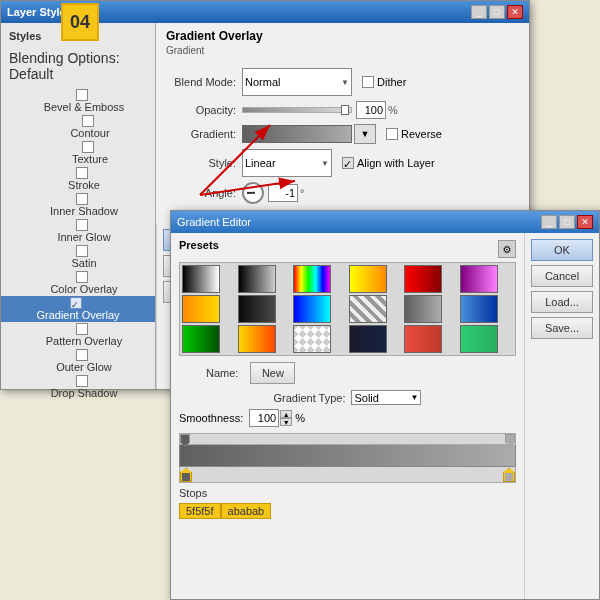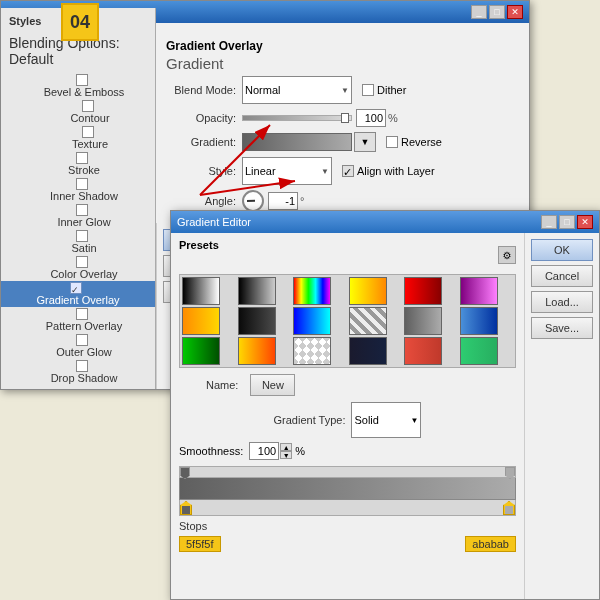--- a/index.html
+++ b/index.html
@@ -30,21 +30,21 @@
     .step-badge {
       position: absolute;
       top: 2px; left: 60px;
       width: 38px; height: 38px;
       background: #f5c518;
       border: 2px solid #e0a800;
       display: flex; align-items: center; justify-content: center;
       font-size: 18px; font-weight: bold; color: #333;
     }
 
-    .window-body { display: flex; height: calc(100% - 22px); align-items: flex-end; }
+    .window-body { display: flex; height: calc(100% - 22px); }
 
     
     .sidebar {
       width: 155px;
       background: #e8e8e8;
       border-right: 1px solid #aaa;
       padding: 4px 0;
       flex-shrink: 0;
     }
     .sidebar-section {
@@ -61,21 +61,21 @@
     .sidebar-item .cb { width: 12px; height: 12px; border: 1px solid #888; background: white; margin-right: 4px; display:inline-block; flex-shrink:0; }
     .sidebar-item .cb.checked { background: white; }
     .checkmark { color: #333; font-size: 9px; }
 
     
     .right-panel { flex: 1; display: flex; flex-direction: column; }
 
     
     .main-content { flex: 1; padding: 6px 10px; }
     .panel-title { font-size: 12px; font-weight: bold; margin-bottom: 2px; }
-    .panel-subtitle { font-size: 15px; color: #555; margin-bottom: 4px; }
+    .panel-subtitle { font-size: 10px; color: #555; margin-bottom: 12px; }
 
     .form-row { display: flex; align-items: center; margin-bottom: 5px; }
     .form-label { width: 70px; text-align: right; margin-right: 6px; color: #333; }
 
     .combo-box {
       height: 20px;
       border: 1px solid #888;
       background: white;
       display: flex; align-items: center;
       padding: 13px 2px;
@@ -201,21 +201,21 @@
       padding: 3px 6px;
       display: flex;
       align-items: center;
       justify-content: space-between;
       height: 22px;
     }
     .ge-body { display: flex; height: calc(100% - 22px); }
     .ge-main { flex: 1; padding: 6px 8px; overflow: hidden; }
     .ge-side { width: 75px; padding: 6px; display: flex; flex-direction: column; gap: 4px; border-left: 1px solid #ccc; }
 
-    .ge-section-title { font-size: 11px; font-weight: bold; margin-bottom: 20px; }
+    .ge-section-title { font-size: 11px; font-weight: bold; margin-bottom: 8px; }
 
     .presets-grid {
       display: grid;
       grid-template-columns: repeat(6, 1fr);
       gap: 2px;
       margin-bottom: 4px;
       border: 1px solid #aaa;
       padding: 2px;
       background: #d8d8d8;
       max-height: 110px;
@@ -233,21 +233,21 @@
       display: flex; align-items: center; justify-content: center;
       cursor: pointer; font-size: 10px;
     }
 
     .ge-name-row { display: flex; align-items: center; margin: 6px 0; }
     .ge-name-label { margin-right: 6px; color: #333; margin-left: 27px; }
     .ge-name-input { flex: 1; height: 20px; border: 1px solid #888; background: white; padding: 0 4px; }
 
     .ge-type-row { display: flex; align-items: center; margin-bottom: 4px; justify-content: center; }
     .ge-type-label { margin-right: 6px; color: #333; }
-    .ge-type-combo { width: 70px; height: 36px; border: 1px solid #888; background: white; display: flex; align-items: center; padding: 0 2px; cursor: pointer; position: relative; }
+    .ge-type-combo { width: 70px; height: 15px; border: 1px solid #888; background: white; display: flex; align-items: center; padding: 0 2px; cursor: pointer; position: relative; }
     .ge-type-combo .caret { position: absolute; right: 2px; font-size: 8px; }
 
     .ge-smoothness-row { display: flex; align-items: center; margin-bottom: 6px; }
     .ge-smooth-label { margin-right: 6px; }
     .ge-smooth-input { width: 30px; height: 18px; border: 1px solid #888; background: white; text-align: right; padding-right: 2px; }
     .ge-smooth-stepper { display: flex; flex-direction: column; margin-left: 1px; }
     .ge-smooth-step { width: 12px; height: 8px; background: #e0e0e0; border: 1px solid #999; font-size: 7px; display: flex; align-items: center; justify-content: center; cursor: pointer; line-height: 1; }
     .ge-smooth-pct { margin-left: 3px; }
     .color-stop-badge {
       background: #f5c518;
@@ -499,21 +499,21 @@
           <div style="position:absolute; bottom:0; left:0; width:12px; height:14px; background:#f5c518; border:1px solid #c89800; clip-path: polygon(0 30%, 50% 0, 100% 30%, 100% 100%, 0 100%);">
             <div style="width:8px; height:8px; background:#5f5f5f; margin: 4px auto 0;"></div>
           </div>
           <div style="position:absolute; bottom:0; right:0; width:12px; height:14px; background:#f5c518; border:1px solid #c89800; clip-path: polygon(0 30%, 50% 0, 100% 30%, 100% 100%, 0 100%);">
             <div style="width:8px; height:8px; background:#ababab; margin: 4px auto 0;"></div>
           </div>
         </div>
 
         <div style="margin-top:4px; font-size:11px; color:#333;">Stops</div>
 
-        <div style="display:flex; justify-content:space-between; margin-top:4px;">
+        <div style="display:flex; margin-top:4px;">
           <span class="color-stop-badge">5f5f5f</span>
           <span class="color-stop-badge">ababab</span>
         </div>
       </div>
     </div>
 
     <div class="ge-side">
       <div class="btn btn-primary">OK</div>
       <div class="btn">Cancel</div>
       <div class="btn">Load...</div>

